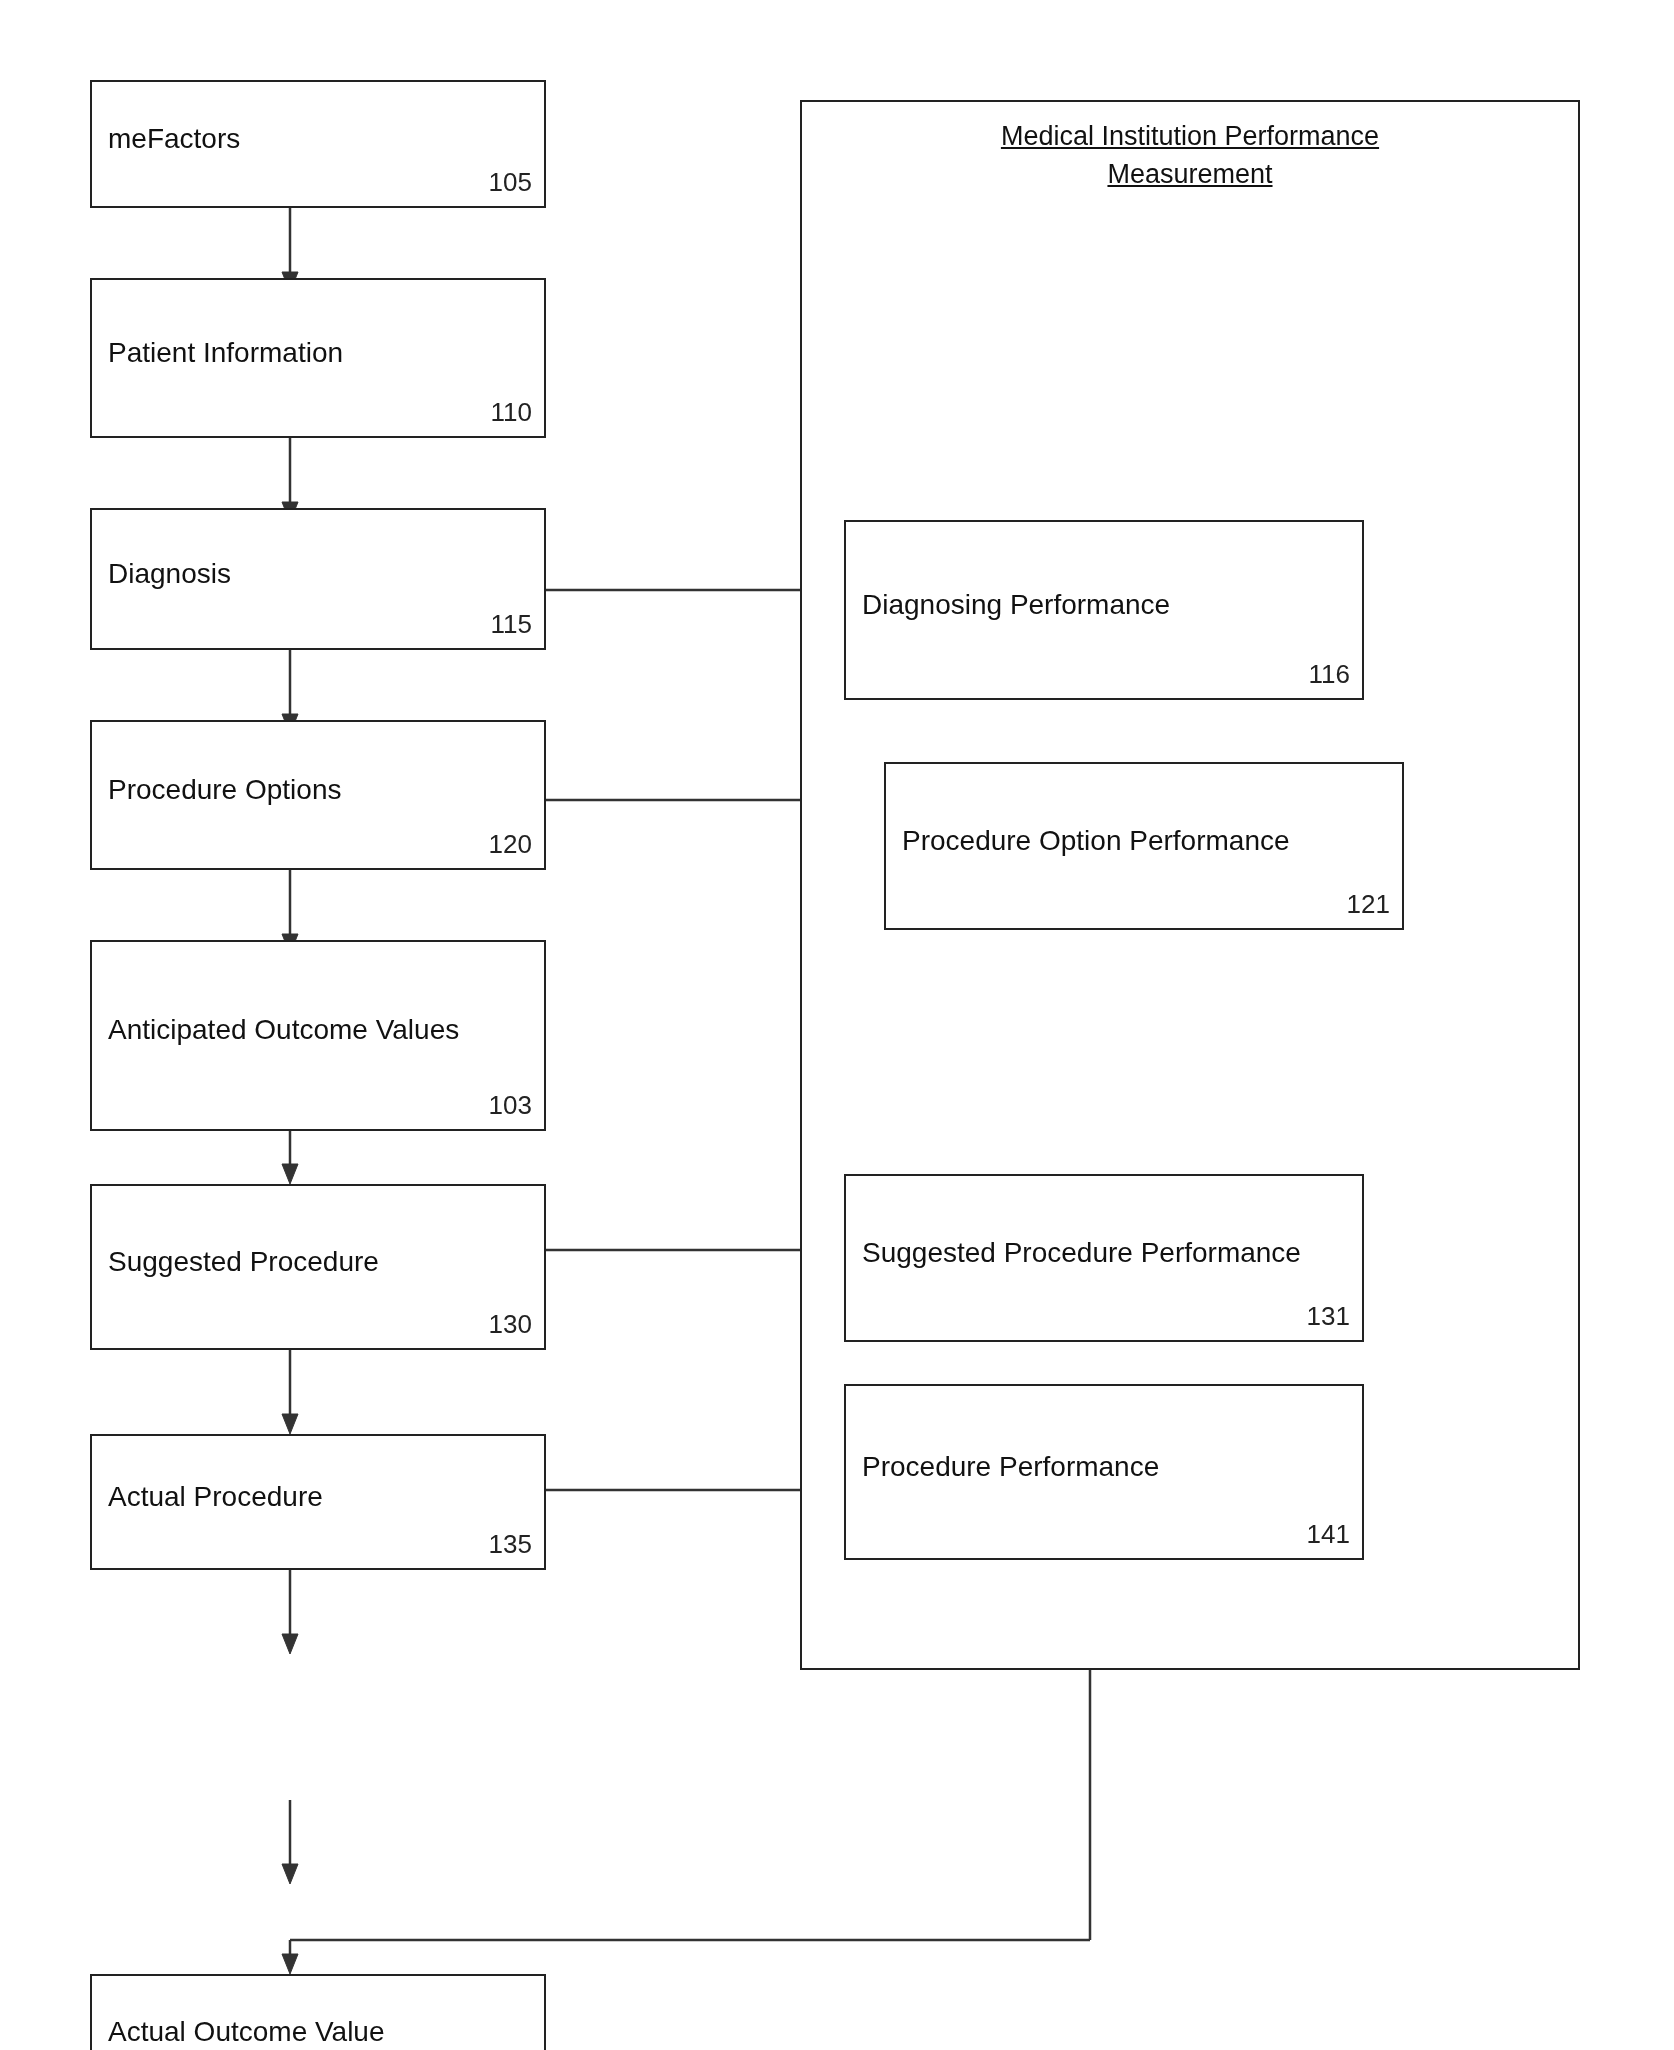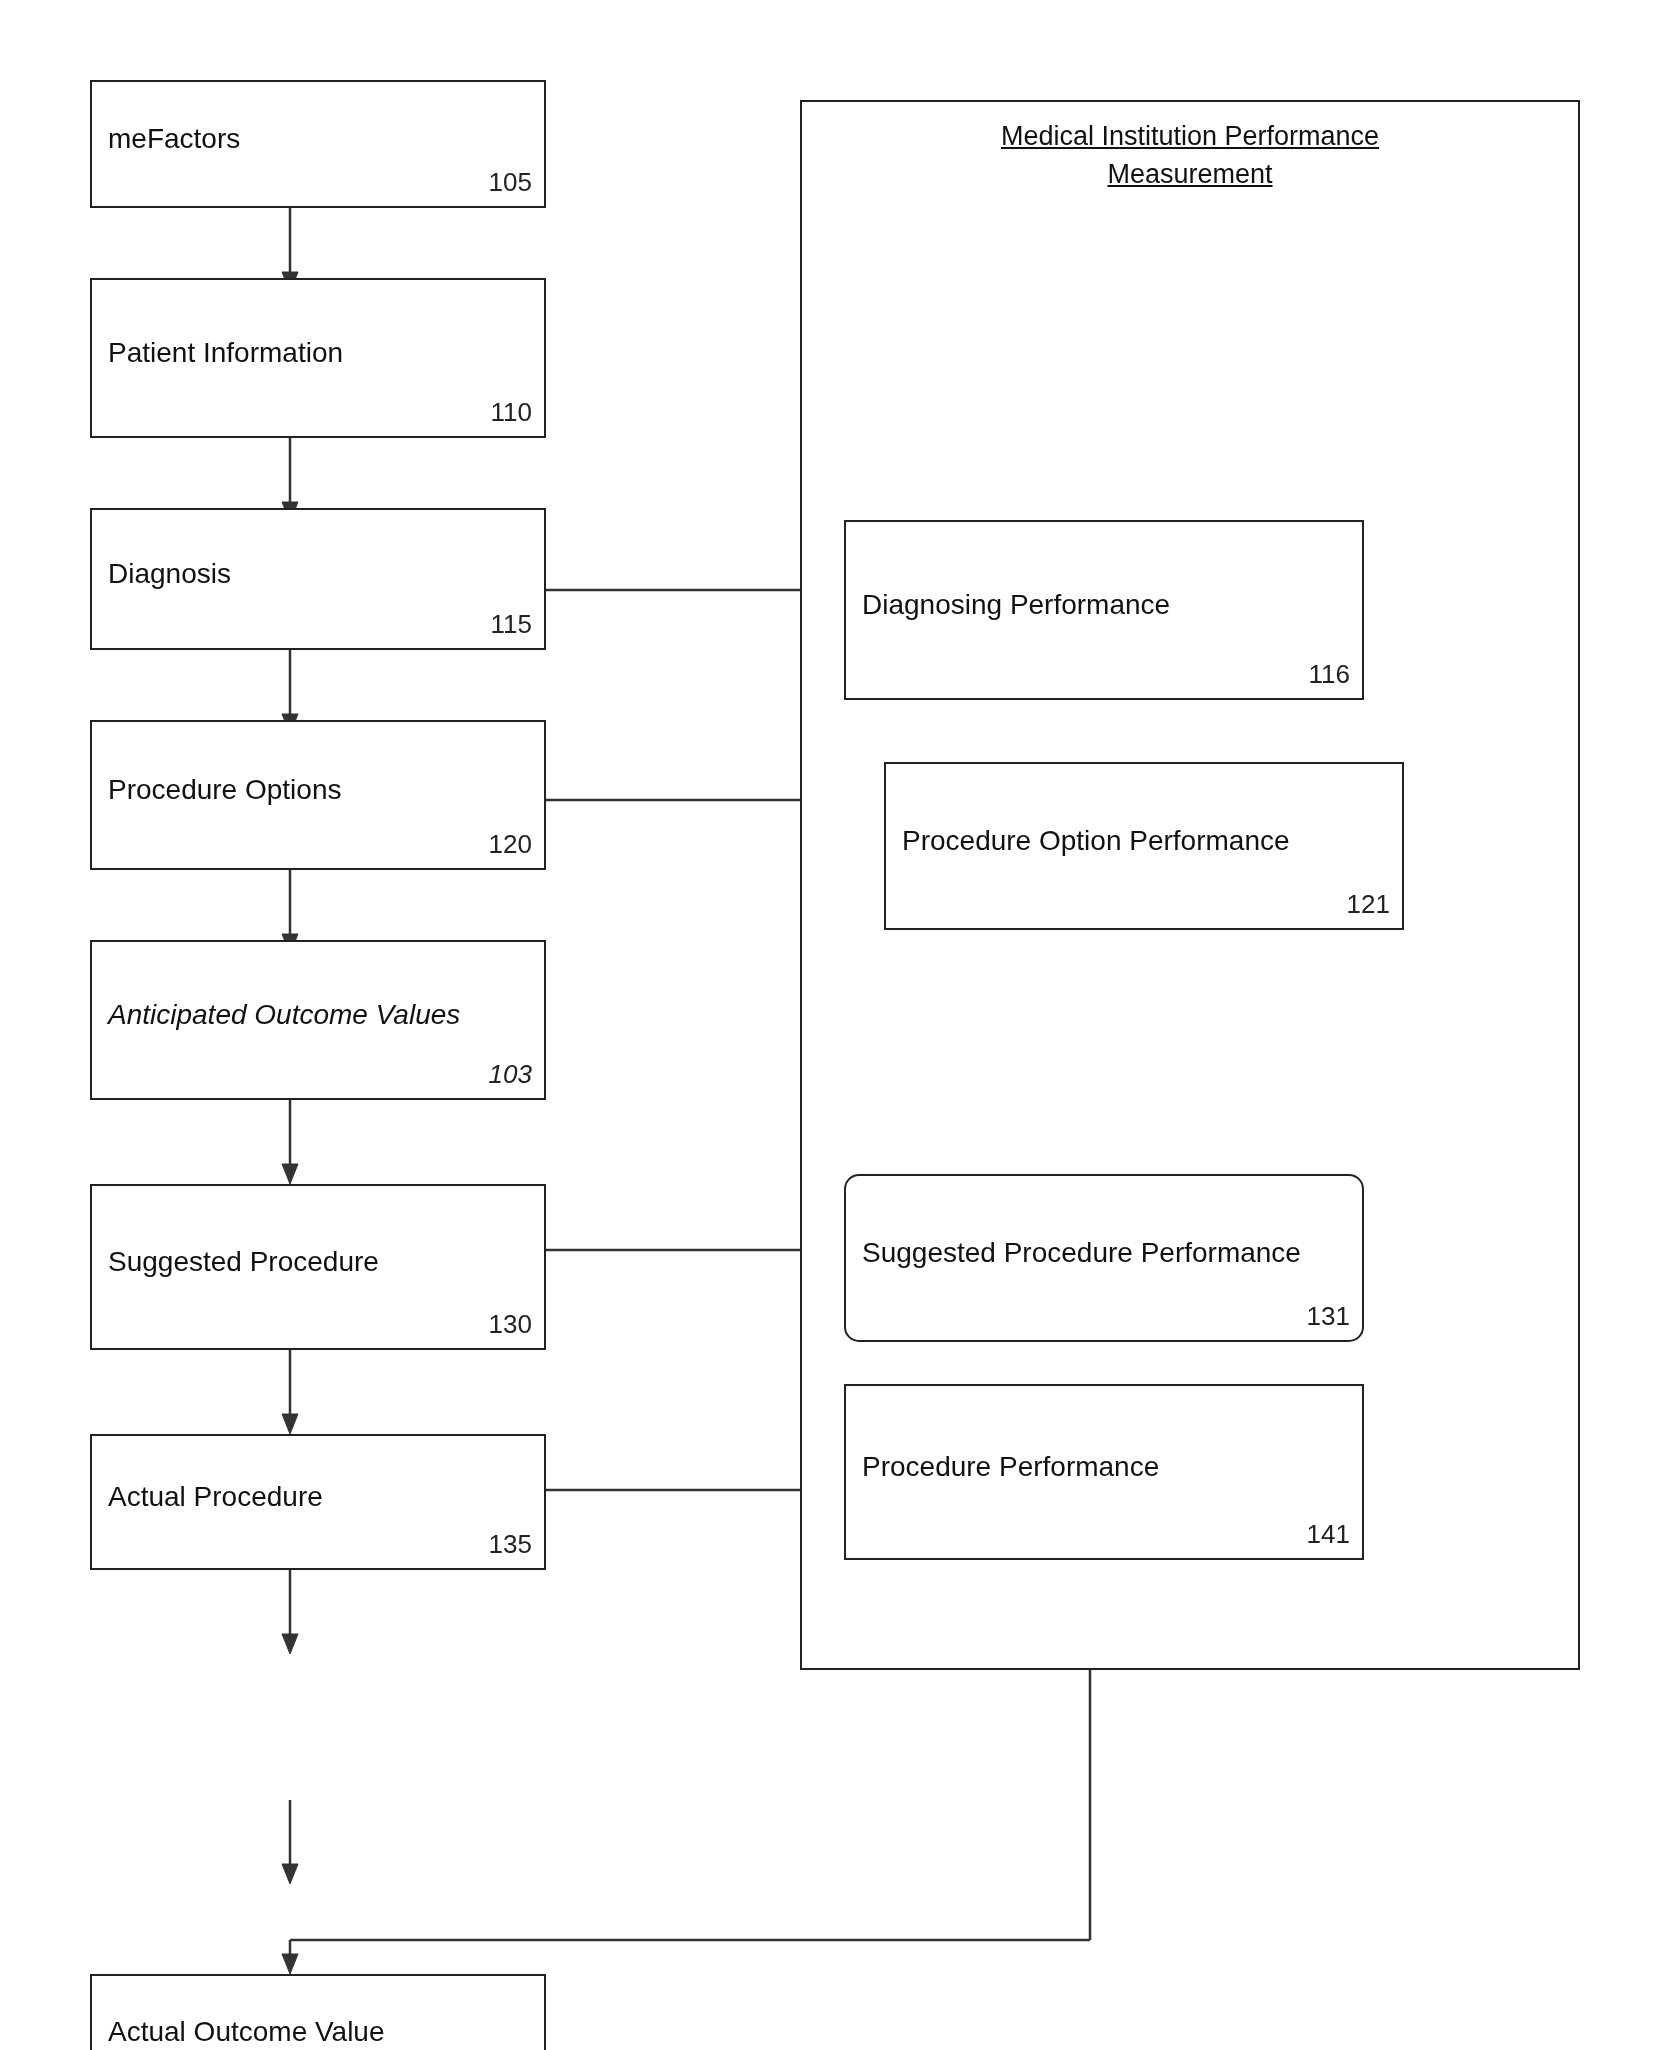--- a/index.html
+++ b/index.html
@@ -144,21 +144,21 @@
   <div class="box" style="left:90px; top:508px; width:456px; height:142px;">
     <span class="box-label">Diagnosis</span>
     <span class="box-number">115</span>
   </div>
 
   <div class="box" style="left:90px; top:720px; width:456px; height:150px;">
     <span class="box-label">Procedure Options</span>
     <span class="box-number">120</span>
   </div>
 
-  <div class="box" style="left:90px; top:940px; width:456px; height:160px;font-style:italic;">
+  <div class="box" style="left:90px; top:940px; width:456px; height:191px;">
     <span class="box-label" style="white-space:pre-line;">Anticipated Outcome Values</span>
     <span class="box-number">103</span>
   </div>
 
   <div class="box" style="left:90px; top:1184px; width:456px; height:166px;">
     <span class="box-label">Suggested Procedure</span>
     <span class="box-number">130</span>
   </div>
 
   <div class="box" style="left:90px; top:1434px; width:456px; height:136px;">
@@ -181,21 +181,21 @@
   <div class="box" style="left:844px; top:520px; width:520px; height:180px;">
     <span class="box-label" style="white-space:pre-line;">Diagnosing Performance</span>
     <span class="box-number">116</span>
   </div>
 
   <div class="box" style="left:884px; top:762px; width:520px; height:168px;">
     <span class="box-label" style="white-space:pre-line;">Procedure Option Performance</span>
     <span class="box-number">121</span>
   </div>
 
-  <div class="box" style="left:844px; top:1174px; width:520px; height:168px;border-radius:15px;">
+  <div class="box" style="left:844px; top:1174px; width:520px; height:168px;">
     <span class="box-label" style="white-space:pre-line;">Suggested Procedure Performance</span>
     <span class="box-number">131</span>
   </div>
 
   <div class="box" style="left:844px; top:1384px; width:520px; height:176px;">
     <span class="box-label" style="white-space:pre-line;">Procedure Performance</span>
     <span class="box-number">141</span>
   </div>
 
 </div>

